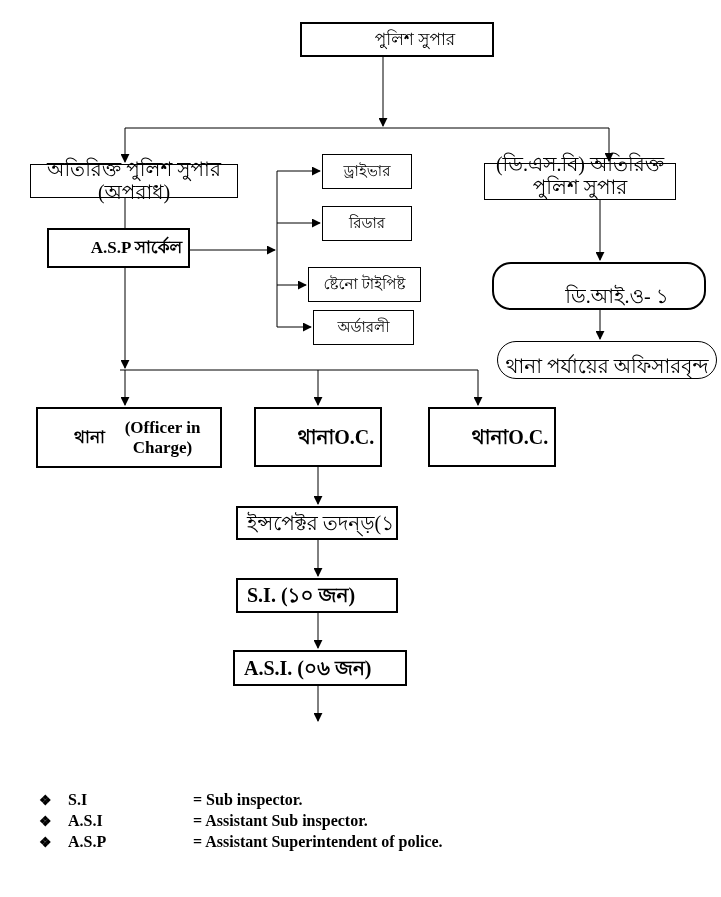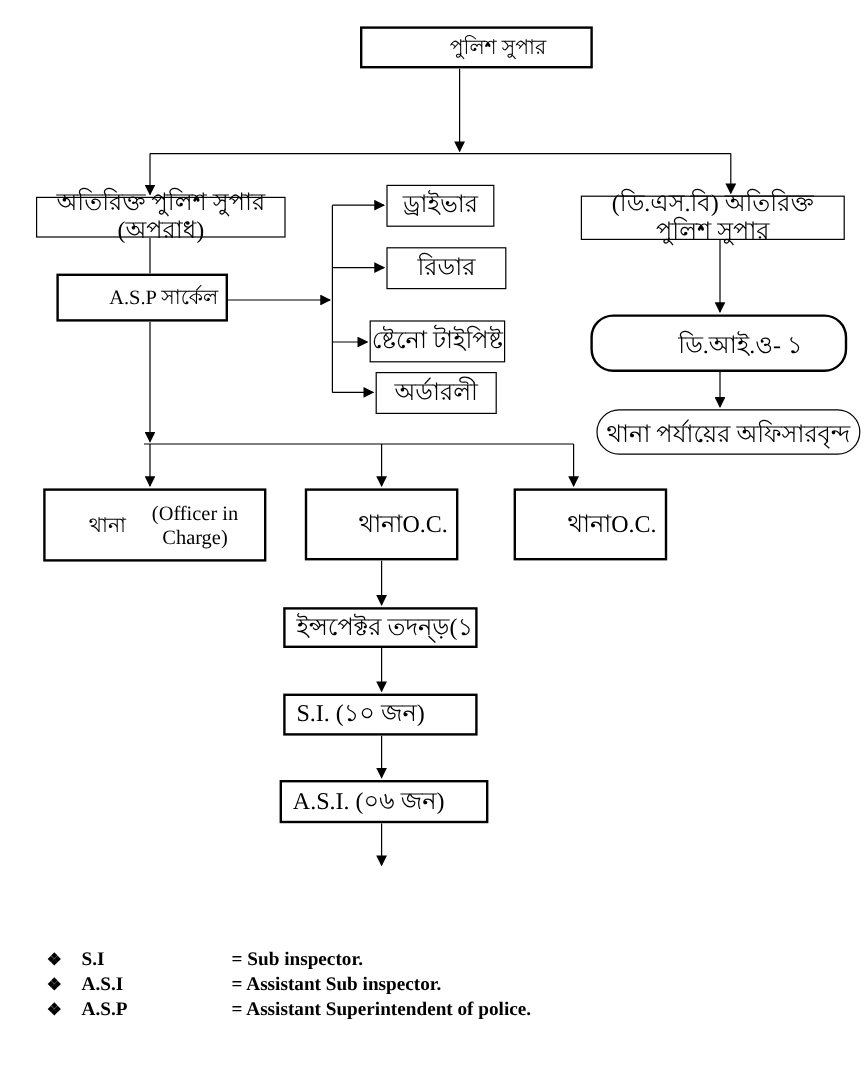--- a/index.html
+++ b/index.html
@@ -20,32 +20,32 @@
     display:flex;
     align-items:center;
     justify-content:center;
     text-align:center;
     font-size:20px;
     line-height:1.15;
     z-index:1;
   }
   .b2{border-width:2px;padding-left:36px;}
   .col{flex-direction:row;}
-  .top-align{align-items:center;padding-top:4px;border-radius:19px;}
+  .top-align{align-items:flex-end;padding-top:4px;border-radius:19px;}
   .left-align{justify-content:flex-start;text-align:left;padding-left:9px;}
-  .bold{font-weight:normal;}
+  .bold{font-weight:bold;}
   .fs17{font-size:17px;}
-  .fs15{font-size:20px;}
+  .fs15{font-size:15px;}
   
   .n-police-super      {left:300px;top:22px; width:194px;height:35px;}
   .n-addl-super-crime  {left:30px; top:164px;width:208px;height:34px;}
-  .n-dsb-addl-super    {left:484px;top:163px;width:220px;height:37px;}
+  .n-dsb-addl-super    {left:484px;top:163px;width:192px;height:37px;align-items:flex-end;}
   .n-asp-circle        {left:47px; top:228px;width:143px;height:40px;}
   .n-driver            {left:322px;top:154px;width:90px; height:35px;}
-  .n-reader            {left:322px;top:206px;width:100px; height:35px;}
+  .n-reader            {left:322px;top:206px;width:90px; height:35px;}
   .n-steno             {left:308px;top:267px;width:113px;height:35px;}
   .n-orderly           {left:313px;top:310px;width:101px;height:35px;}
   .n-dio1              {left:492px;top:262px;width:214px;height:48px;}
   .n-thana-officers    {left:497px;top:341px;width:220px;height:38px;}
   .n-thana-oic         {left:36px; top:407px;width:186px;height:61px;}
   .n-thana-oc-mid      {left:254px;top:407px;width:128px;height:60px;}
   .n-thana-oc-right    {left:428px;top:407px;width:128px;height:60px;}
   .n-inspector         {left:236px;top:506px;width:162px;height:34px;}
   .n-si                {left:236px;top:578px;width:162px;height:35px;}
   .n-asi               {left:233px;top:650px;width:174px;height:36px;}

